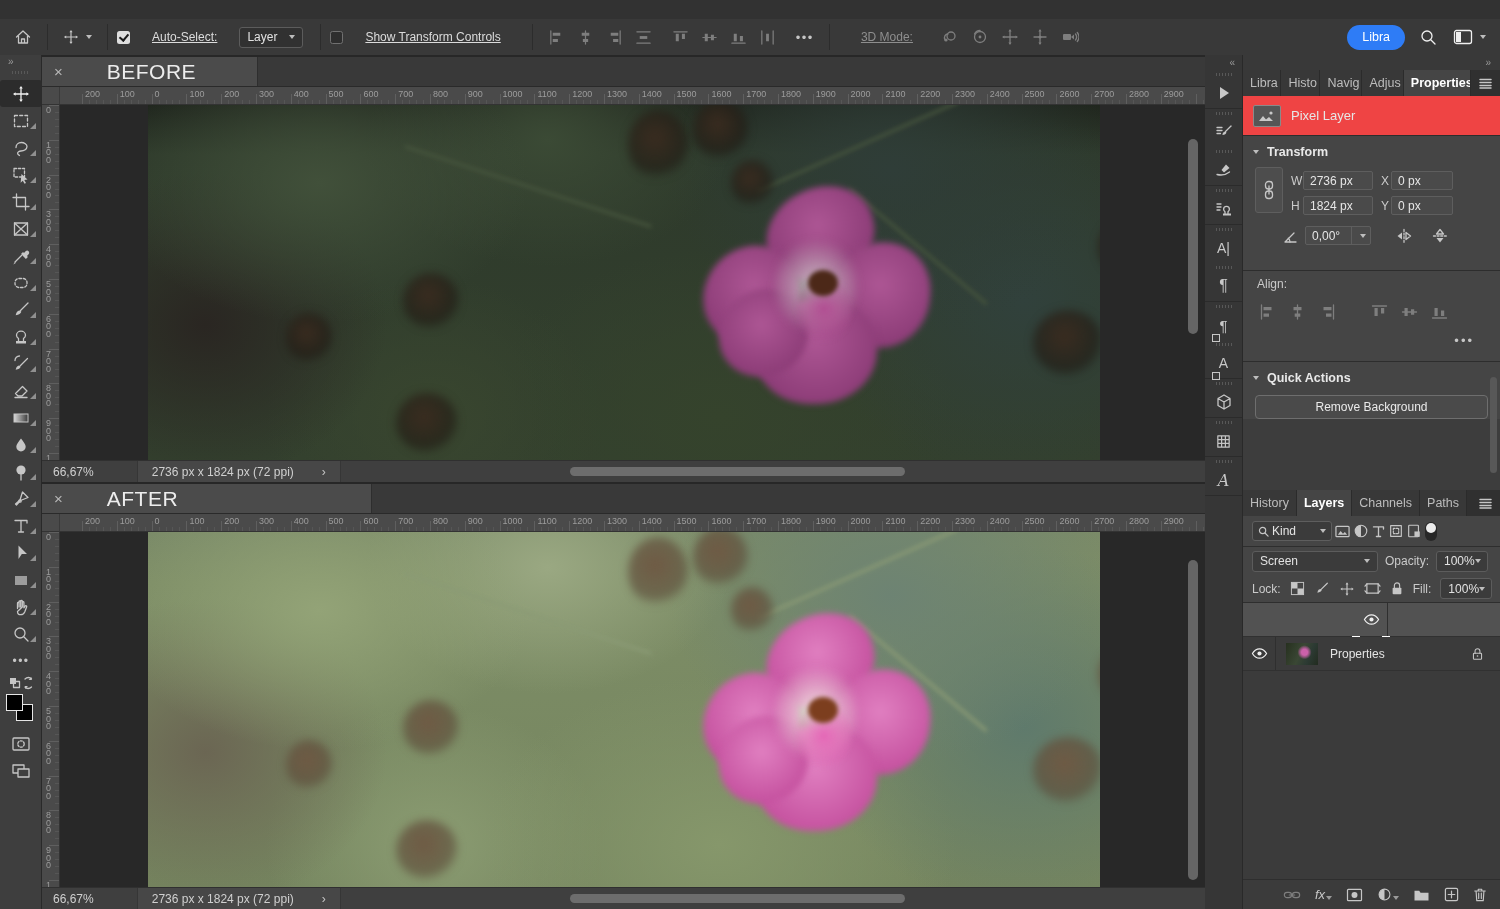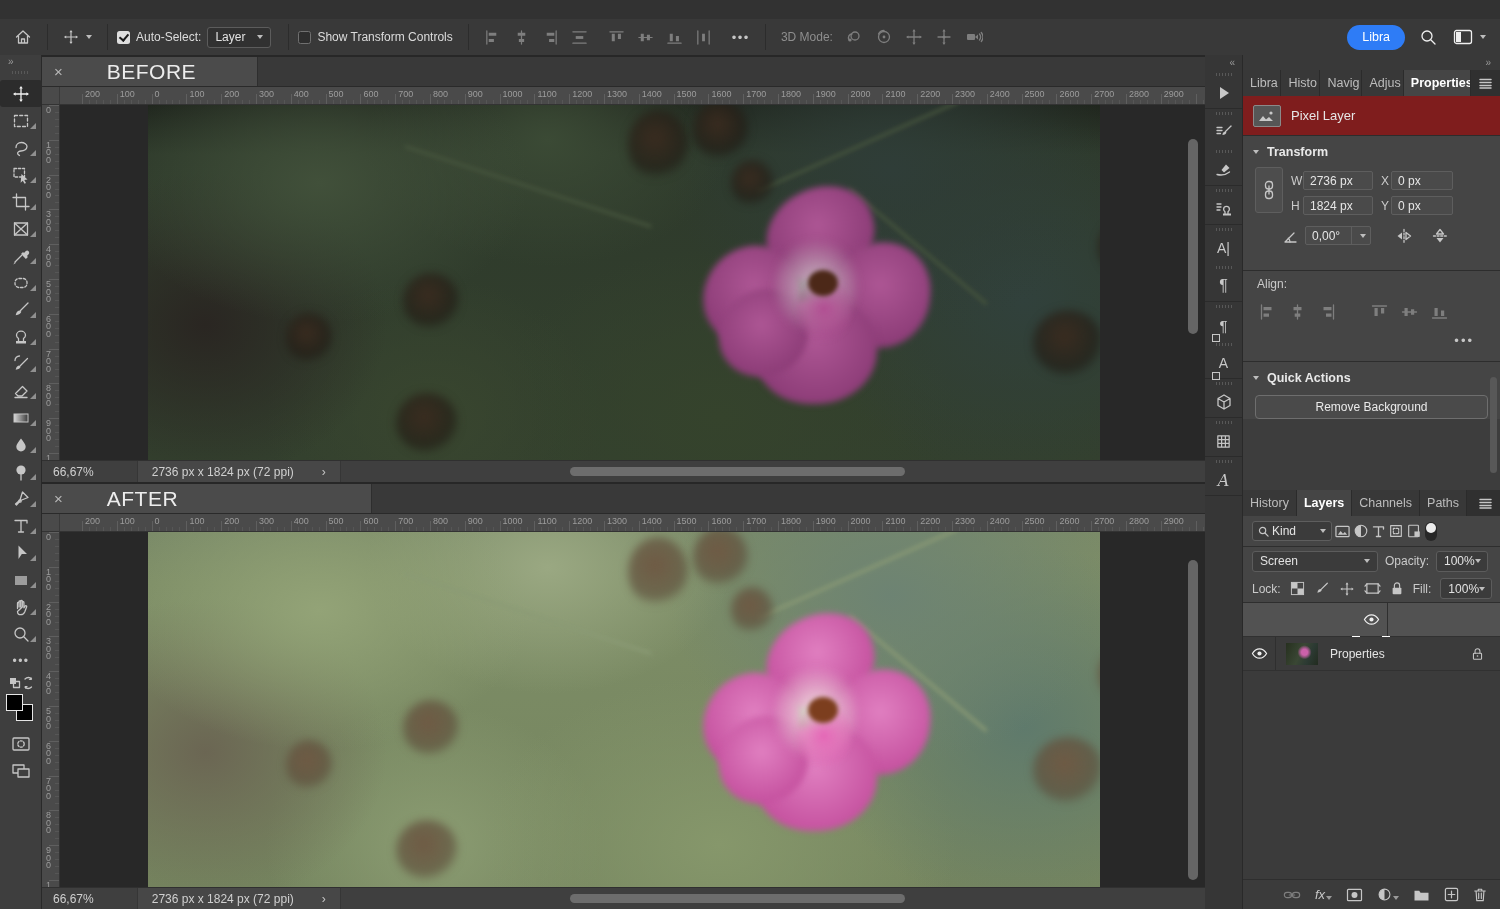--- a/index.html
+++ b/index.html
@@ -20,21 +20,21 @@
   
   .optionsbar{position:absolute;left:0;top:19px;width:100%;height:36px;background:#393939;
               border-bottom:1px solid #262626;display:flex;align-items:center;font-size:12px;}
   .obsep{width:1px;height:26px;background:#2c2c2c;margin:0 9px;flex:none;}
   .obgap{width:8px;flex:none;}
   .cb{width:13px;height:13px;border-radius:2.5px;flex:none;}
   .cb.on{background:#dedede;position:relative;}
   .cb.on::after{content:'';position:absolute;left:3.5px;top:1px;width:4px;height:7px;
        border-right:2px solid #1b1b1b;border-bottom:2px solid #1b1b1b;transform:rotate(40deg);}
   .cb.off{background:#2e2e2e;border:1px solid #707070;box-sizing:border-box;}
-  .oblabel{margin:0 6px;color:#dcdcdc;}
+  .oblabel{margin:0 22px;color:#dcdcdc;text-decoration:underline;}
   .dd{display:flex;align-items:center;background:#313131;border:1px solid #5c5c5c;border-radius:3px;
       height:21px;padding:0 7px;color:#e2e2e2;box-sizing:border-box;}
   .chev{width:0;height:0;border-left:3.5px solid transparent;border-right:3.5px solid transparent;
         border-top:4.5px solid #bdbdbd;margin-left:7px;flex:none;}
   .chevsm{width:0;height:0;border-left:3px solid transparent;border-right:3px solid transparent;
         border-top:4px solid #bdbdbd;flex:none;}
   .obicon{margin:0 6px;flex:none;}
   .share{background:#2e7cf6;color:#fff;border-radius:13px;height:25px;padding:0 15px;display:flex;
          align-items:center;font-size:12.5px;margin-left:auto;flex:none;}
 
@@ -142,21 +142,21 @@
 
   
   .rpanel{position:absolute;left:1243px;top:55px;width:257px;height:854px;background:#3d3d3d;}
   .rp-head{height:15px;text-align:right;color:#9a9a9a;font-size:10px;padding:2px 9px 0 0;
            background:#393939;box-sizing:border-box;}
   .ptabs{height:26px;display:flex;background:#303030;align-items:stretch;}
   .ptab{padding:0 7px;display:flex;align-items:center;font-size:12.5px;color:#bdbdbd;background:#383838;
         border-right:1px solid #2b2b2b;white-space:nowrap;overflow:hidden;}
   .ptab.active{background:#454545;color:#ffffff;font-weight:bold;}
   .pmenu{margin-left:auto;display:flex;align-items:center;padding:0 8px;}
-  .pixrow{height:33px;display:flex;align-items:center;gap:10px;padding:3px 10px;border-bottom:1px solid #2d2d2d;background:#7f1d1d;}
+  .pixrow{height:33px;display:flex;align-items:center;gap:10px;padding:3px 10px;border-bottom:1px solid #2d2d2d;background:#ef4444;}
   .pixthumb{width:26px;height:20px;background:#565656;border:1px solid #8a8a8a;border-radius:2px;
             display:flex;align-items:center;justify-content:center;}
   .pbody{background:#454545;position:relative;}
   .sechead{display:flex;align-items:center;gap:8px;padding:9px 10px 2px;}
   .sechead b{font-size:12.5px;color:#e8e8e8;}
   .trbody{position:relative;height:100px;}
   .fld{position:absolute;height:19px;background:#4a4a4a;border:1px solid #5e5e5e;border-radius:2px;
        font-size:12px;color:#e6e6e6;display:flex;align-items:center;padding:0 6px;box-sizing:border-box;}
   .flbl{position:absolute;font-size:12px;color:#cacaca;}
   .linktile{position:absolute;left:12px;top:6px;width:26px;height:44px;background:#4d4d4d;

